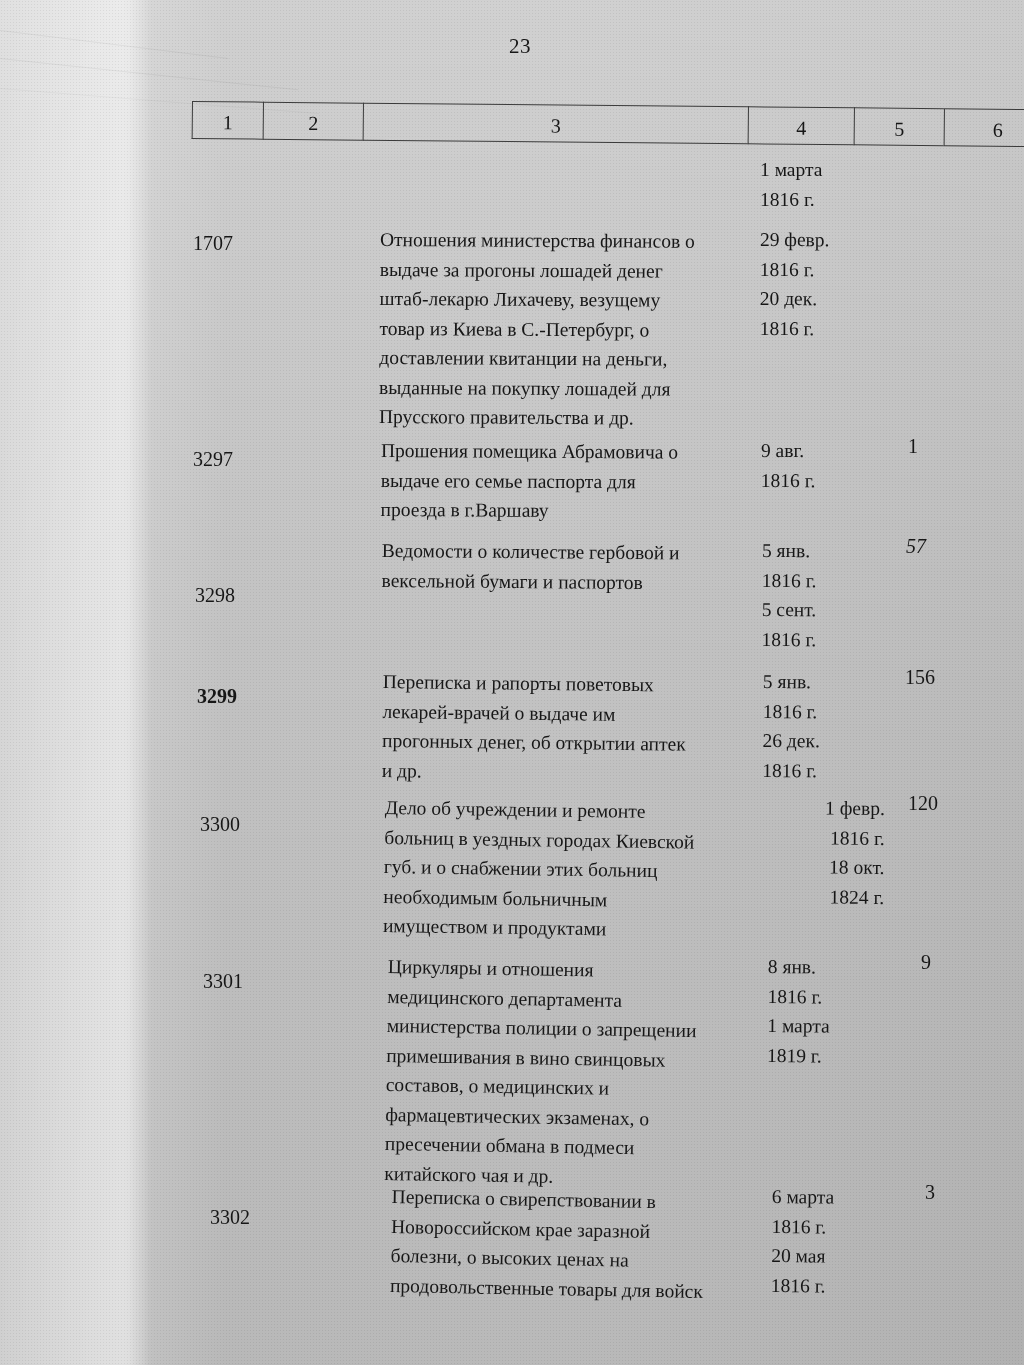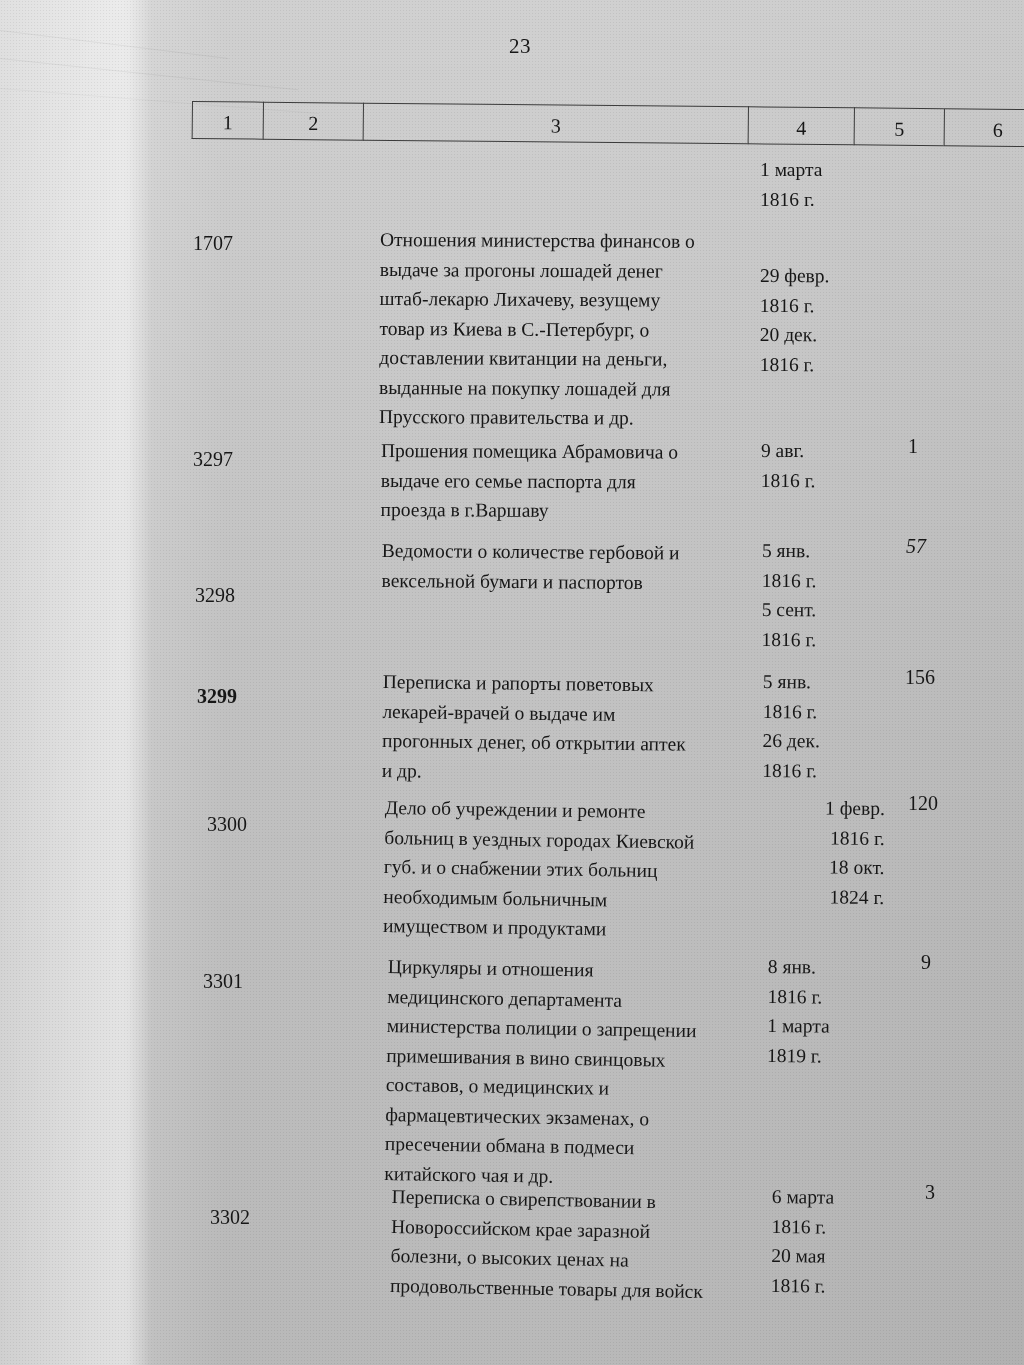--- a/index.html
+++ b/index.html
@@ -201,21 +201,21 @@
         <div class="c-num" style="left: 148px; top: 3px;">1707</div>
         <div class="c-title skew" style="left: 380px; transform: rotate(0.32deg);">
           <span class="ln">Отношения министерства финансов о</span>
           <span class="ln">выдаче за прогоны лошадей денег</span>
           <span class="ln">штаб-лекарю Лихачеву, везущему</span>
           <span class="ln">товар из Киева в С.-Петербург, о</span>
           <span class="ln">доставлении квитанции на деньги,</span>
           <span class="ln">выданные на покупку лошадей для</span>
           <span class="ln">Прусского правительства и др.</span>
         </div>
-        <div class="c-dates skew" style="left: 760px; transform: rotate(0.176deg); margin-top: 36px;">
+        <div class="c-dates skew" style="left: 760px; transform: rotate(0.176deg);">
           <span class="ln">29 февр.</span>
           <span class="ln">1816 г.</span>
           <span class="ln">20 дек.</span>
           <span class="ln">1816 г.</span>
         </div>
       </div>
       <div class="row" style="top: 436px;">
         <div class="c-num" style="left: 148px; top: 8px;">3297</div>
         <div class="c-title skew" style="left: 381px; transform: rotate(0.3deg);">
           <span class="ln">Прошения помещика Абрамовича о</span>
@@ -252,21 +252,21 @@
         </div>
         <div class="c-dates skew" style="left: 763px; transform: rotate(0.385deg);">
           <span class="ln">5 янв.</span>
           <span class="ln">1816 г.</span>
           <span class="ln">26 дек.</span>
           <span class="ln">1816 г.</span>
         </div>
         <div class="c-count" style="left: 870px; top: -4px;">156</div>
       </div>
       <div class="row" style="top: 793px;">
-        <div class="c-num" style="left: 162px; top: 16px;">3300</div>
+        <div class="c-num" style="left: 155px; top: 16px;">3300</div>
         <div class="c-title skew" style="left: 385px; transform: rotate(0.85deg);">
           <span class="ln">Дело об учреждении и ремонте</span>
           <span class="ln">больниц в уездных городах Киевской</span>
           <span class="ln">губ. и о снабжении этих больниц</span>
           <span class="ln">необходимым больничным</span>
           <span class="ln">имуществом и продуктами</span>
         </div>
         <div class="c-dates skew" style="left: 765px; transform: rotate(0.4675deg); text-align: right;">
           <span class="ln">1 февр.</span>
           <span class="ln">1816 г.</span>

